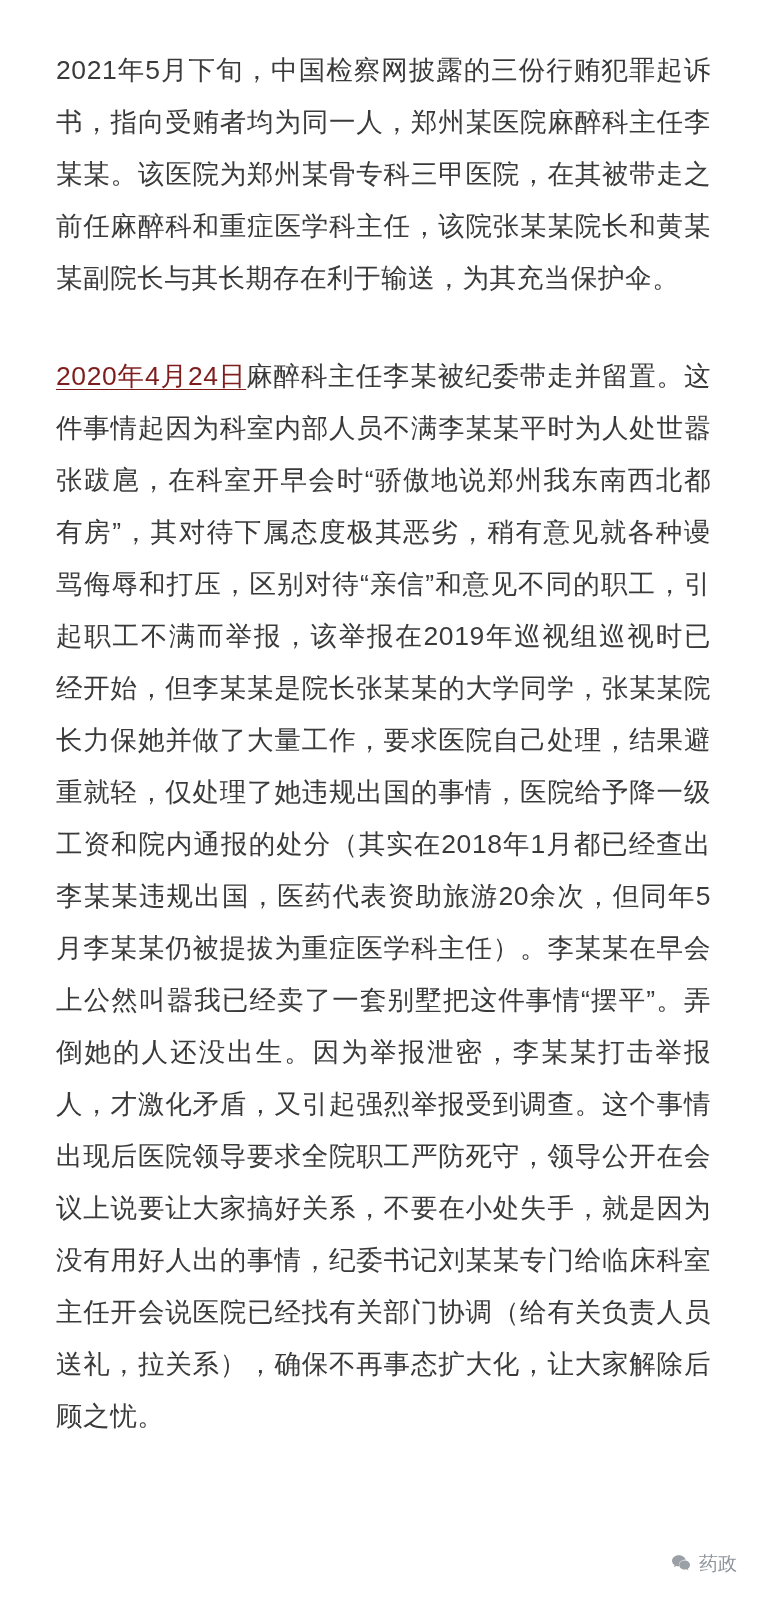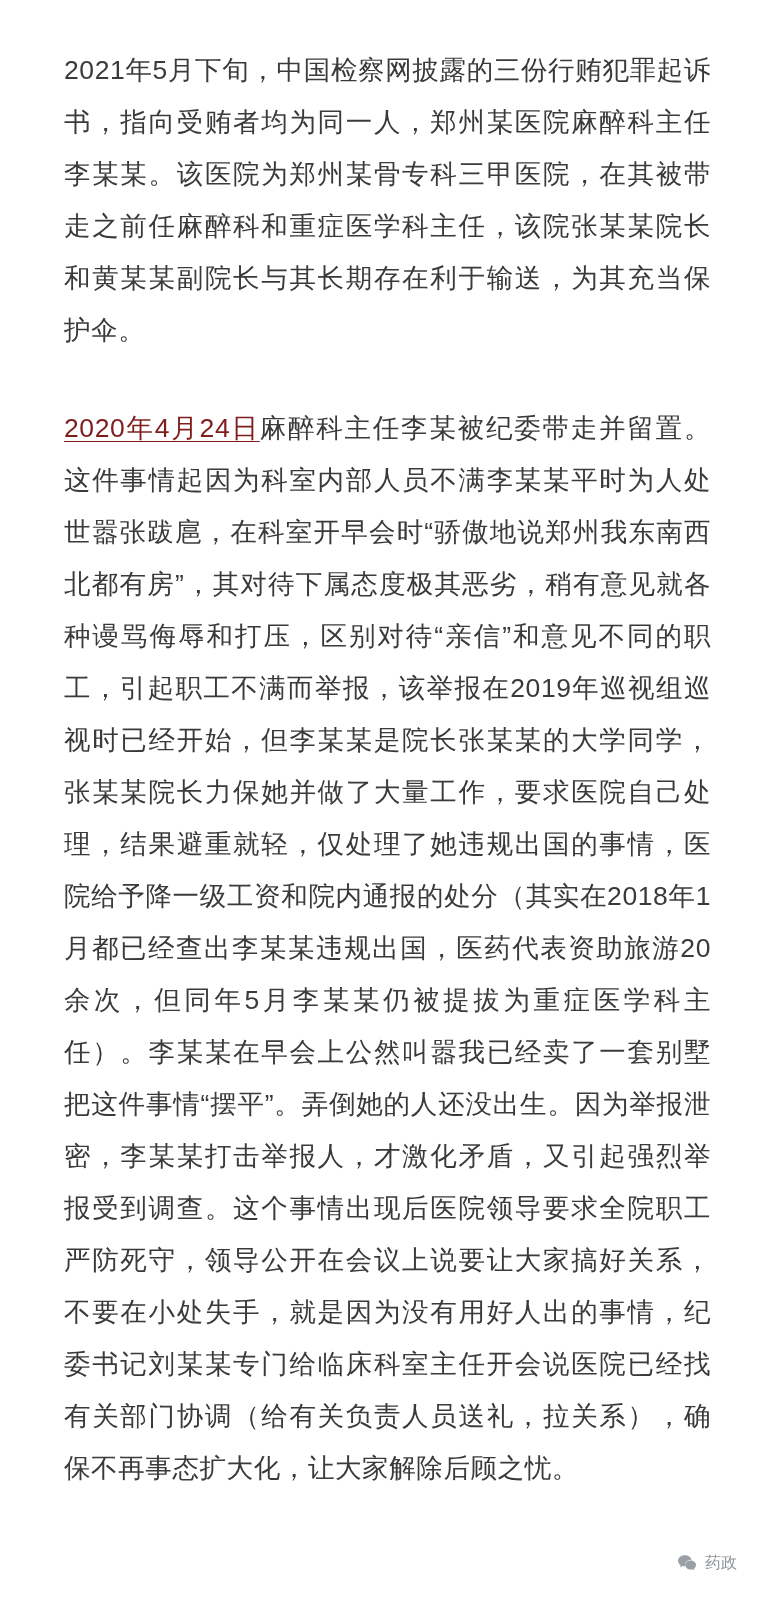--- a/index.html
+++ b/index.html
@@ -22,21 +22,21 @@
   }
   .article {
     color: #3a3a3a;
     font-size: 26.5px;
     line-height: 52px;
     letter-spacing: 0.6px;
     text-align: justify;
     text-justify: inter-ideograph;
   }
   .para {
-    margin: 0 0 34px 16px;
+    margin: 0 0 34px 8px;
   }
   .para:last-child {
     margin-bottom: 0;
   }
   .para.first {
     margin-bottom: 46px;
   }
   .datelink {
     color: #7f1d1d;
     text-decoration: underline;
@@ -59,21 +59,21 @@
     display: inline-block;
     width: 22px;
     height: 22px;
     position: relative;
   }
   .wechat-icon svg {
     display: block;
   }
   .badge-label {
     color: #8d949b;
-    font-size: 16px;
+    font-size: 19px;
   }
 </style>
 </head>
 <body>
 
 <div class="page">
   <div class="article">
 
     <p class="para first">2021年5月下旬，中国检察网披露的三份行贿犯罪起诉书，指向受贿者均为同一人，郑州某医院麻醉科主任李某某。该医院为郑州某骨专科三甲医院，在其被带走之前任麻醉科和重症医学科主任，该院张某某院长和黄某某副院长与其长期存在利于输送，为其充当保护伞。</p>
 

